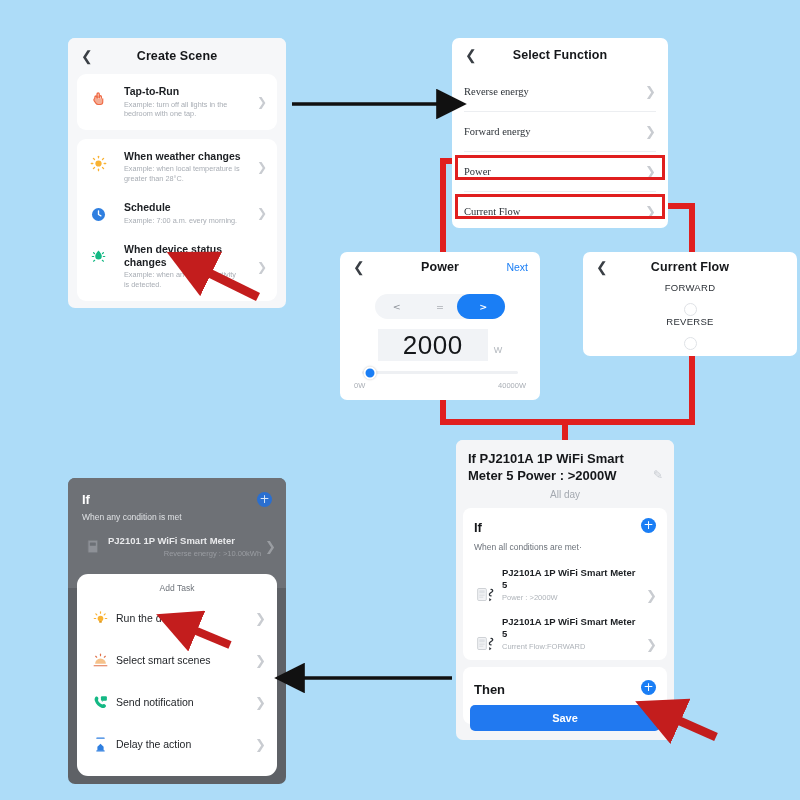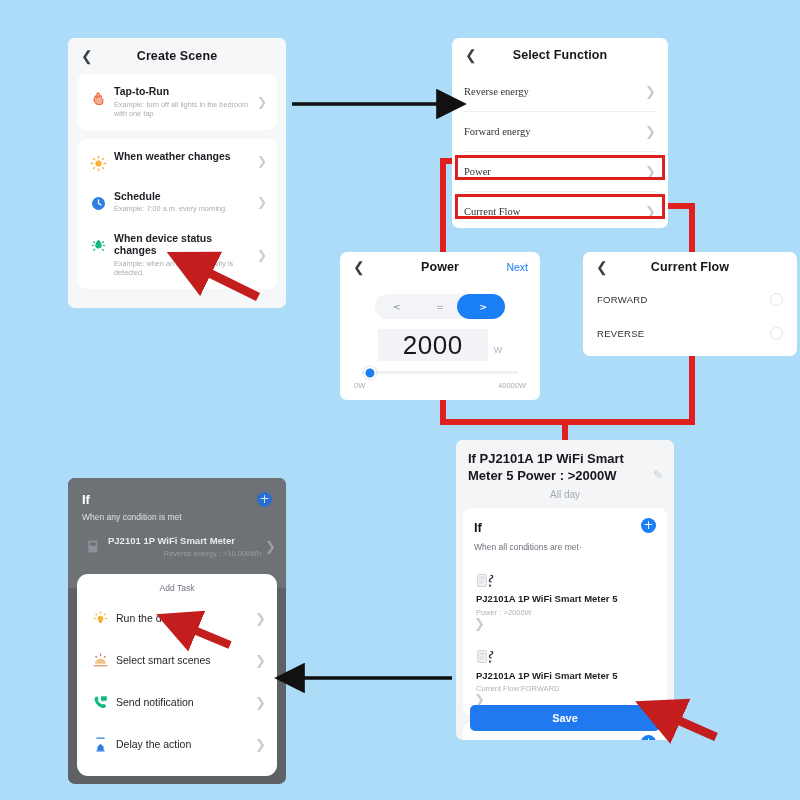--- a/index.html
+++ b/index.html
@@ -17,21 +17,21 @@
   .pnl-head{position:relative;height:34px;display:flex;align-items:center;justify-content:center;}
   .pnl-title{font-size:12.5px;font-weight:bold;color:#15171a;letter-spacing:.1px;}
   .back-chev{position:absolute;left:13px;top:50%;transform:translateY(-50%);
     font-size:14px;color:#3a3f45;line-height:1;font-family:"DejaVu Sans",sans-serif;}
   .chev{color:#c9ccd1;font-size:13px;font-family:"DejaVu Sans",sans-serif;line-height:1;}
 
   
   #createScene{left:68px;top:38px;width:218px;height:270px;background:#f6f7f9;}
   #createScene .pnl-head{background:#f6f7f9;height:36px;}
   .cs-card{background:#fff;border-radius:9px;margin:0 9px 9px 9px;padding:2px 0;}
-  .cs-row{display:flex;align-items:flex-start;padding:9px 10px 9px 9px;position:relative;}
+  .cs-row{display:flex;align-items:flex-start;padding:9px 10px 9px 9px;position:relative;gap:10px;}
   .cs-ico{width:25px;flex:0 0 25px;display:flex;align-items:center;justify-content:center;
     padding-top:5px;}
   .cs-txt{flex:1;padding-left:3px;padding-right:4px;}
   .cs-title{font-size:10.5px;font-weight:bold;color:#1c1f23;line-height:12.5px;}
   .cs-sub{font-size:7.3px;color:#a8adb4;line-height:9.6px;margin-top:2px;}
   .cs-row .chev{align-self:center;font-size:12px;}
 
   
   #selectFunction{left:452px;top:38px;width:216px;height:190px;}
   .sf-row{height:39px;display:flex;align-items:center;padding:0 12px;position:relative;}
@@ -57,40 +57,40 @@
   .sld{position:absolute;left:22px;right:22px;bottom:26px;height:3px;background:#eef0f3;border-radius:2px;}
   .sld-thumb{position:absolute;left:5%;top:50%;transform:translate(-50%,-50%);
     width:9px;height:9px;background:#1a7ef5;border:2px solid #fff;border-radius:50%;
     box-shadow:0 0 2px rgba(0,0,0,.25);}
   .sld-lbls{position:absolute;left:14px;right:14px;bottom:10px;display:flex;
     justify-content:space-between;font-size:7.5px;color:#a9aeb5;}
 
   
   #currentFlow{left:583px;top:252px;width:214px;height:104px;}
   #currentFlow .pnl-head{height:30px;}
-  .cf-row{height:34px;display:flex;align-items:center;padding:0 14px;}
+  .cf-row{height:34px;display:flex;align-items:center;padding:0 14px;flex-direction:column;}
   .cf-label{flex:1;font-size:9.5px;color:#2c3137;letter-spacing:.3px;}
   .radio{width:11px;height:11px;border:1.4px solid #dfe2e6;border-radius:50%;}
 
   
   #sceneDetail{left:456px;top:440px;width:218px;height:300px;background:#f4f5f7;}
   .sd-head{background:#f4f5f7;padding:11px 12px 8px 12px;position:relative;}
   .sd-title{font-size:13px;font-weight:bold;color:#15171a;line-height:16.5px;
     padding-right:22px;}
   .sd-allday{font-size:10px;color:#a4a9b0;margin-top:5px;text-align:center;}
   .pencil{position:absolute;right:11px;top:28px;color:#c6cad0;font-size:12px;
     font-family:"DejaVu Sans",sans-serif;}
   .sd-card{background:#fff;border-radius:8px;margin:0 7px 7px 7px;padding:10px 0 2px 0;}
   .sd-sec{position:relative;padding:0 11px;}
   .sd-sec-title{font-size:13px;font-weight:bold;color:#15171a;}
   .plus{position:absolute;right:11px;top:0;width:15px;height:15px;border-radius:50%;
     background:#1a7ef5;color:#fff;font-size:12px;line-height:14px;text-align:center;
     font-family:"DejaVu Sans",sans-serif;}
   .sd-sub{font-size:8.5px;color:#6c727a;margin:6px 0 8px 11px;}
-  .dev-row{display:flex;align-items:flex-start;padding:7px 10px 7px 11px;position:relative;flex-direction:column;}
+  .dev-row{display:flex;align-items:flex-end;padding:7px 10px 7px 11px;position:relative;}
   .dev-ico{width:26px;flex:0 0 26px;display:flex;align-items:center;justify-content:center;}
   .dev-txt{flex:1;padding-left:2px;padding-right:4px;}
   .dev-name{font-size:9.5px;font-weight:bold;color:#1c1f23;line-height:11.5px;}
   .dev-state{font-size:7.5px;color:#aeb3b9;margin-top:3px;}
   .then-card{background:#fff;border-radius:8px;margin:0 7px 7px 7px;padding:13px 0 10px 0;position:relative;}
   .add-task-txt{text-align:center;font-size:9.5px;color:#b9bec4;margin-top:5px;}
   .save-btn{position:absolute;left:14px;right:14px;bottom:9px;height:26px;background:#2179f0;
     border-radius:5px;color:#fff;font-size:11px;font-weight:bold;display:flex;
     align-items:center;justify-content:center;}
 
@@ -166,20 +166,21 @@
                 <line x1="20" y1="12" x2="22.2" y2="12"></line>
               <line x1="4.8" y1="4.8" x2="6.4" y2="6.4"></line>
                 <line x1="17.6" y1="17.6" x2="19.2" y2="19.2"></line>
               <line x1="4.8" y1="19.2" x2="6.4" y2="17.6"></line>
                 <line x1="17.6" y1="6.4" x2="19.2" y2="4.8"></line>
             </g>
           </svg>
         </div>
         <div class="cs-txt">
           <div class="cs-title">When weather changes</div>
+          <div class="cs-sub">Example: when local temperature is greater than 28°C.</div>
         </div>
         <span class="chev">❯</span>
       </div>
 
       <div class="cs-row">
         <div class="cs-ico">
           <svg width="17" height="17" viewBox="0 0 24 24">
             <circle cx="12" cy="12" r="9.2" fill="#2f7fe0"></circle>
             <path d="M12 6.8V12l3.4 2" fill="none" stroke="#fff" stroke-width="1.9" stroke-linecap="round" stroke-linejoin="round"></path>
           </svg>

